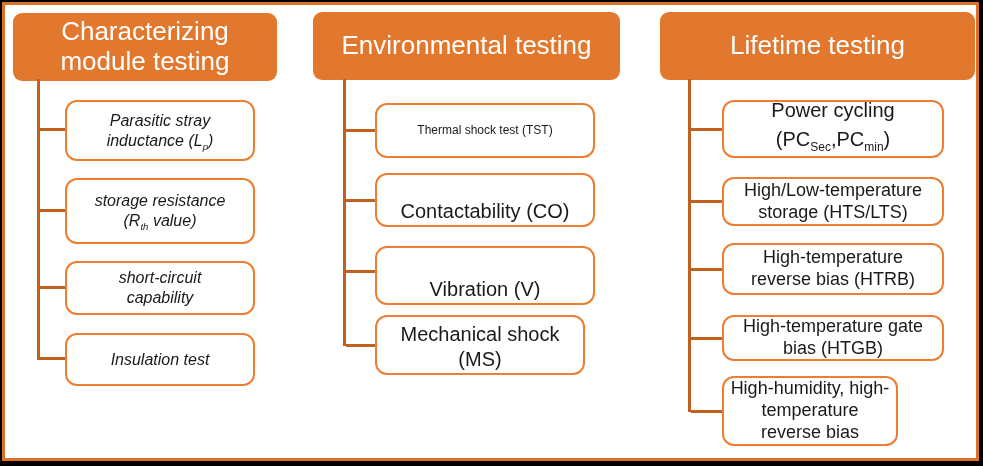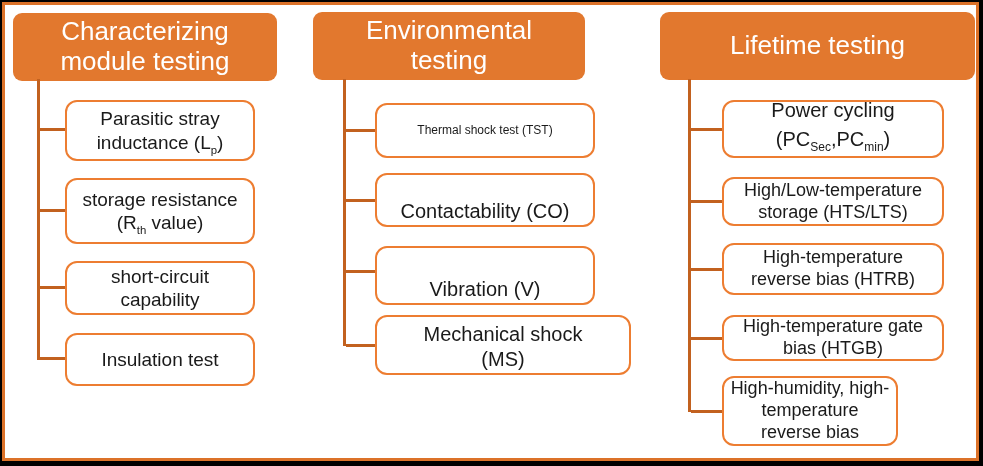--- a/index.html
+++ b/index.html
@@ -18,21 +18,21 @@
   }
   .item{
     position:absolute;background:#fff;border:2.5px solid #ED7D31;border-radius:12px;
     display:flex;flex-direction:column;align-items:center;justify-content:center;
     text-align:center;color:#1A1A1A;box-sizing:border-box;padding:2px 6px;
     line-height:1.22;
   }
   .vline,.stub{position:absolute;background:#C2611F;}
   .fs16{font-size:12px;}
   .fs18{font-size:18px;}
-  .fs19{font-size:19px;}
+  .fs19{font-size:16px;font-style:italic;}
   .fs20{font-size:20px;justify-content:flex-end;}
   .lh-lg .line{line-height:29px;}
   .line{display:block;}
   sub{font-size:0.6em;line-height:0;}
 </style>
 </head>
 <body>
 
 <div class="stage">
   <div class="frame"></div>
@@ -55,39 +55,39 @@
     <span class="line"><span>(R</span><sub>th</sub><span> value)</span></span>
   </div>
   <div class="item fs19" style="left:65px;top:261px;width:190px;height:54px">
     <span class="line">short-circuit</span>
     <span class="line">capability</span>
   </div>
   <div class="item fs19" style="left:65px;top:333px;width:190px;height:53px">
     <span class="line">Insulation test</span>
   </div>
 
-  <div class="hdr" style="left:313px;top:12px;width:272px;height:68px">
+  <div class="hdr" style="left:313px;top:12px;width:307px;height:68px">
     <span>Environmental testing</span>
   </div>
   <div class="vline" style="left:343px;top:79px;width:3px;height:267px"></div>
   <div class="stub" style="left:346px;top:129px;width:29px;height:3px"></div>
   <div class="stub" style="left:346px;top:199px;width:29px;height:3px"></div>
   <div class="stub" style="left:346px;top:270px;width:29px;height:3px"></div>
   <div class="stub" style="left:346px;top:344px;width:29px;height:3px"></div>
 
   <div class="item fs16" style="left:375px;top:103px;width:220px;height:55px">
     <span class="line">Thermal shock test (TST)</span>
   </div>
   <div class="item fs20" style="left:375px;top:173px;width:220px;height:54px">
     <span class="line">Contactability (CO)</span>
   </div>
   <div class="item fs20" style="left:375px;top:246px;width:220px;height:59px">
     <span class="line">Vibration (V)</span>
   </div>
-  <div class="item fs20" style="left:375px;top:315px;width:256px;height:60px">
+  <div class="item fs20" style="left:375px;top:315px;width:210px;height:60px">
     <span class="line">Mechanical shock</span>
     <span class="line">(MS)</span>
   </div>
 
   <div class="hdr" style="left:660px;top:12px;width:315px;height:68px">
     <span>Lifetime testing</span>
   </div>
   <div class="vline" style="left:688px;top:79px;width:3px;height:333px"></div>
   <div class="stub" style="left:691px;top:128px;width:31px;height:3px"></div>
   <div class="stub" style="left:691px;top:200px;width:31px;height:3px"></div>

